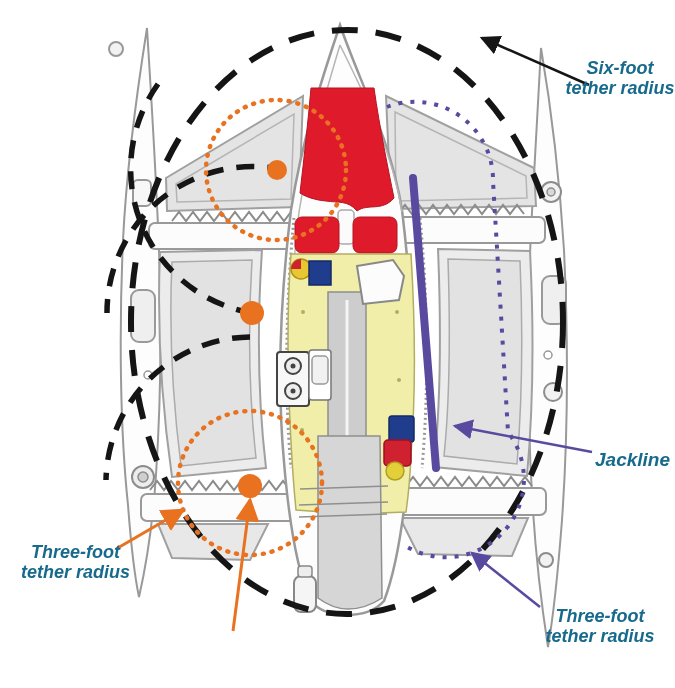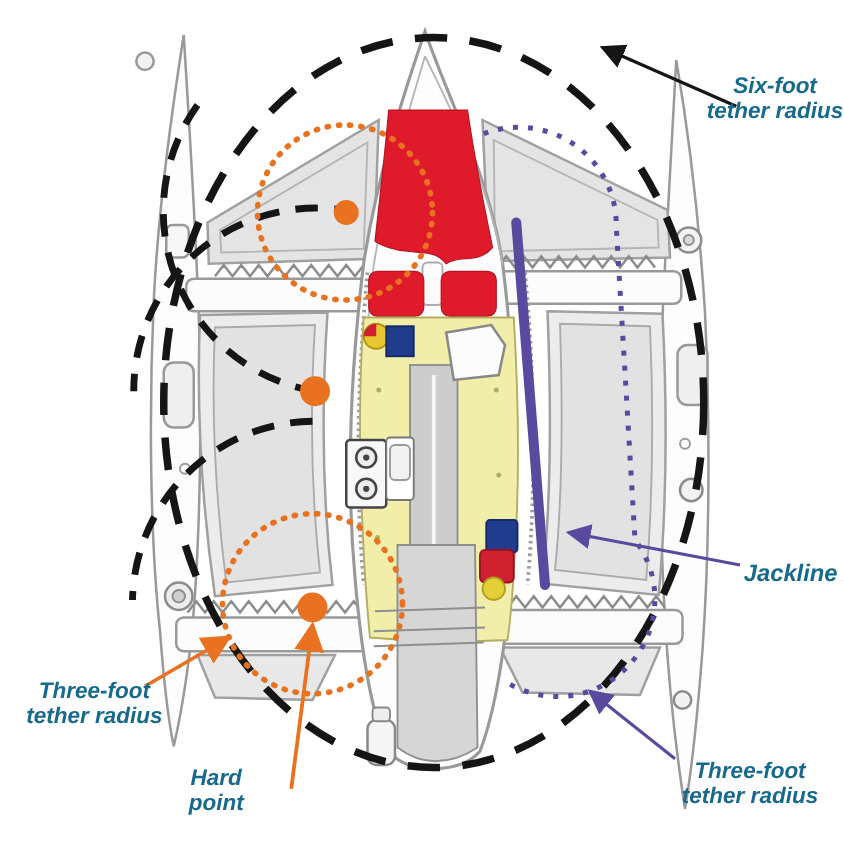--- a/index.html
+++ b/index.html
@@ -170,18 +170,16 @@
 </svg>
 
   <div class="callout" style="left:550px;top:58px;width:140px;">Six-foot
 tether radius</div>
 
   <div class="callout left-align" style="left:595px;top:449px;width:80px;font-size:19px;">Jackline</div>
 
   <div class="callout" style="left:8px;top:542px;width:135px;">Three-foot
 tether radius</div>
 
-  <div class="callout" style="left:138px;top:612px;width:70px;">Hard
-point</div>
 
   <div class="callout" style="left:530px;top:606px;width:140px;">Three-foot
 tether radius</div>
 </div>
 
 </body></html>

